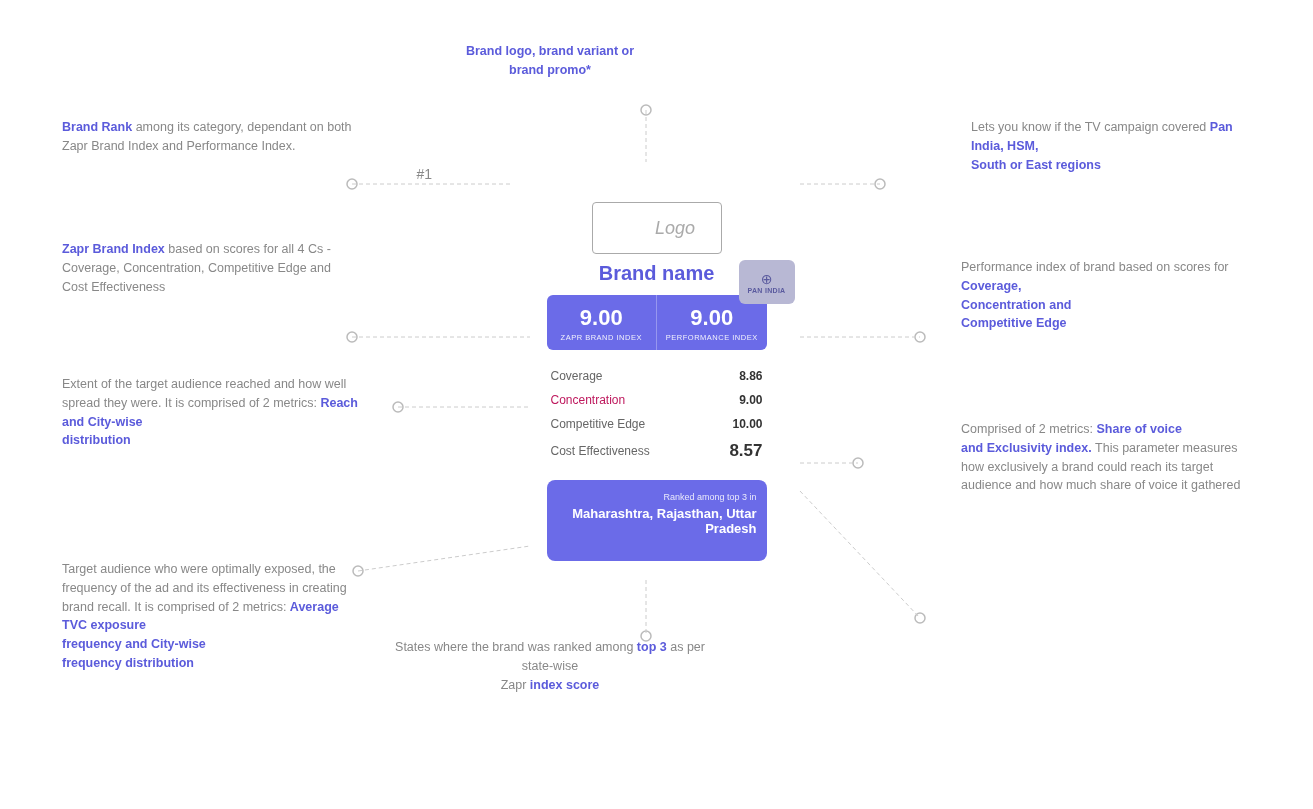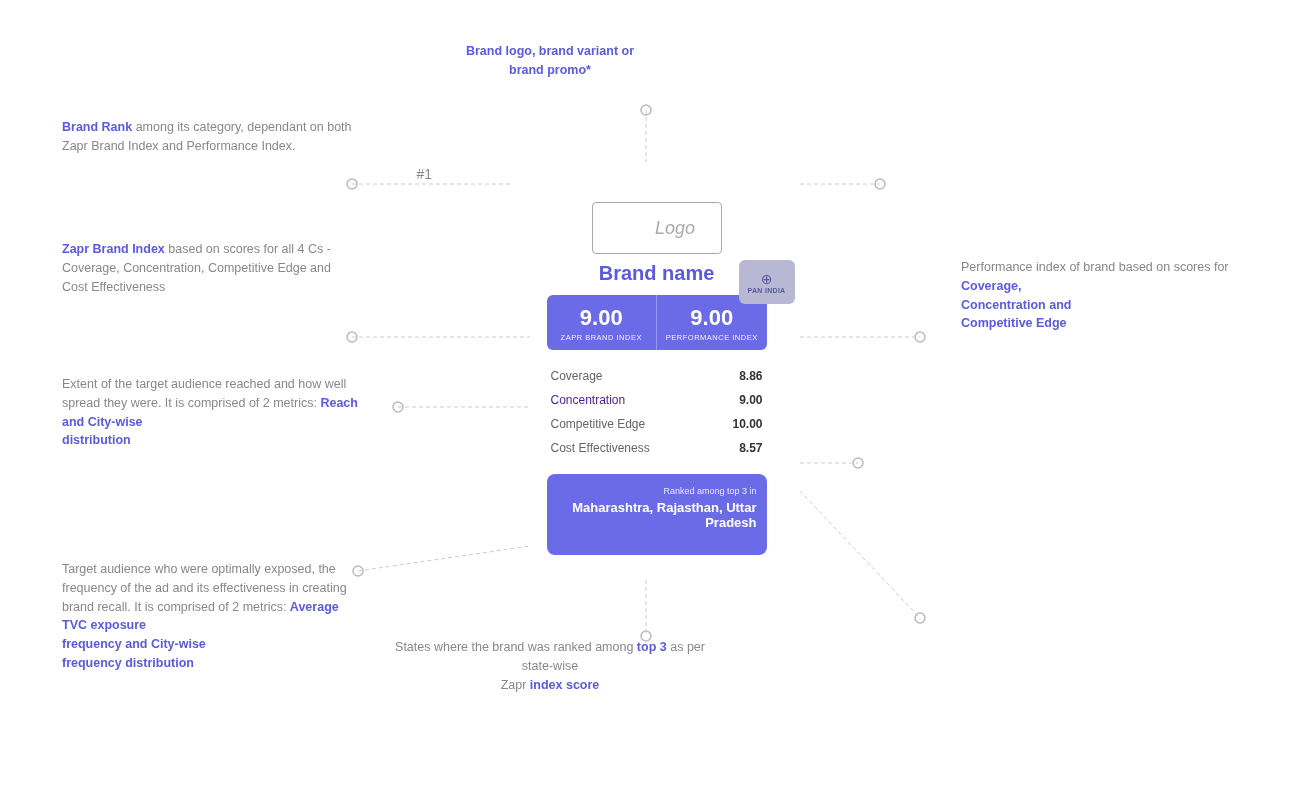--- a/index.html
+++ b/index.html
@@ -297,61 +297,71 @@
       </div>
     </div>
 
     <table class="metrics-table">
       <tbody id="metrics-tbody">
           <tr>
             <td style="color:#666;font-size:12px;">Coverage</td>
             <td style="text-align:right;font-weight:bold;color:#333;font-size:12px;">8.86</td>
           </tr>
           <tr>
-            <td style="color:#4c1d95;font-size:12px;margin-top:6px;">Concentration</td>
+            <td style="color:#be185d;font-size:12px;margin-top:6px;">Concentration</td>
             <td style="text-align:right;font-weight:bold;color:#333;font-size:12px;">9.00</td>
           </tr>
           <tr>
             <td style="color:#666;font-size:12px;">Competitive Edge</td>
             <td style="text-align:right;font-weight:bold;color:#333;font-size:12px;">10.00</td>
           </tr>
           <tr>
             <td style="color:#666;font-size:12px;">Cost Effectiveness</td>
-            <td style="text-align:right;font-weight:bold;color:#333;font-size:12px;">8.57</td>
+            <td style="text-align:right;font-weight:bold;color:#333;font-size:17px;">8.57</td>
           </tr>
         </tbody>
     </table>
 
     <div class="top-states-box">
       <div class="top-states-small">Ranked among top 3 in</div>
       <div class="top-states-main">Maharashtra, Rajasthan, Uttar Pradesh</div>
     </div>
   </div>
 
   <div class="annotation ann-top-left">
     <span class="highlight">Brand Rank </span>
     <span class="normal">among its category, dependant on both Zapr Brand Index and Performance Index.</span>
   </div>
 
+  <div class="annotation ann-top-right">
+    <span class="normal">Lets you know if the TV campaign covered </span>
+    <span class="highlight">Pan India, HSM,<br>South or East regions</span>
+    <span class="normal"></span>
+  </div>
 
   <div class="annotation ann-mid-left">
     <span class="highlight">Zapr Brand Index </span>
     <span class="normal">based on scores for all 4 Cs - Coverage, Concentration, Competitive Edge and Cost Effectiveness</span>
   </div>
 
   <div class="annotation ann-mid-right">
     <span class="normal">Performance index of brand based on scores for </span>
     <span class="highlight">Coverage,<br>Concentration and<br>Competitive Edge</span>
   </div>
 
   <div class="annotation ann-lower-mid-left">
     <span class="normal">Extent of the target audience reached and how well spread they were. It is comprised of 2 metrics: </span>
     <span class="highlight">Reach and City-wise<br>distribution</span>
   </div>
 
+  <div class="annotation ann-lower-mid-right">
+    <span class="normal">Comprised of 2 metrics: </span>
+    <span class="highlight">Share of voice<br>and Exclusivity index. </span>
+    <span class="normal">This parameter measures how exclusively a brand could reach its target audience and how much share of voice it gathered</span>
+  </div>
 
   <div class="annotation ann-bottom-left">
     <span class="normal">Target audience who were optimally exposed, the frequency of the ad and its effectiveness in creating brand recall. It is comprised of 2 metrics: </span>
     <span class="highlight">Average TVC exposure<br>frequency and City-wise<br>frequency distribution</span>
   </div>
 
 
   <div class="annotation ann-bottom-center">
     <span class="normal">States where the brand was ranked among </span>
     <span class="highlight">top 3 </span>

